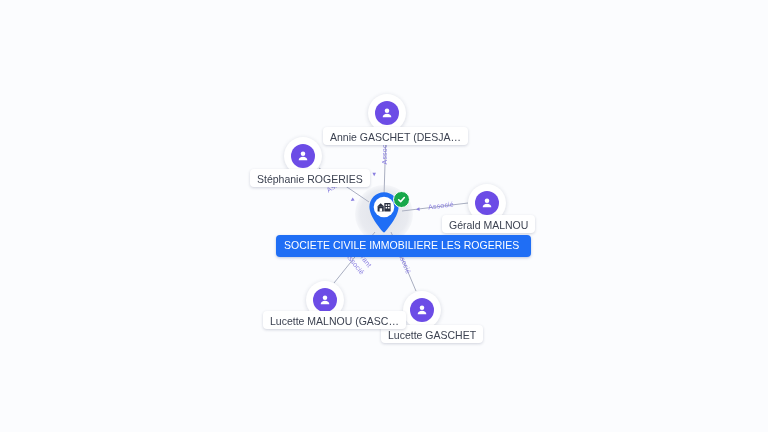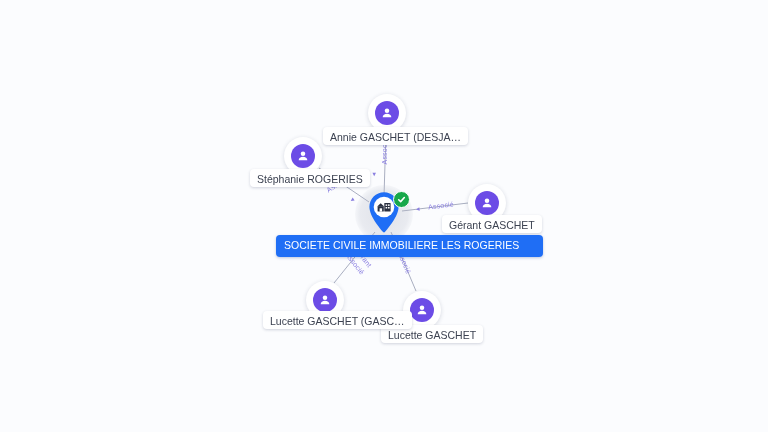--- a/index.html
+++ b/index.html
@@ -97,21 +97,21 @@
     box-shadow: 0 1px 3px rgba(40,50,90,0.20);
     white-space: nowrap;
     z-index: 8;
   }
   .company-label {
     position: absolute;
     background: #1f6ef5;
     color: #ffffff;
     font-size: 10.5px;
     line-height: 1;
-    padding: 5px 24px 6px 8px;
+    padding: 5px 12px 6px 8px;
     border-radius: 4px;
     white-space: nowrap;
     box-shadow: 0 1px 3px rgba(30,60,140,0.28);
     z-index: 10;
   }
 
   
   .edge-label {
     position: absolute;
     color: #8a7fe0;
@@ -188,41 +188,41 @@
   <div class="node-label" style="left:250px; top:169px;">Stéphanie ROGERIES</div>
 
   <div class="person-node" style="left:468px; top:184px;">
     <div class="person-disc">
       <svg width="14" height="14" viewBox="0 0 24 24" fill="#ffffff" aria-hidden="true">
         <circle cx="12" cy="8" r="3.9"></circle>
         <path d="M4.6 19.4c0-4.1 3.3-6.2 7.4-6.2s7.4 2.1 7.4 6.2z"></path>
       </svg>
     </div>
   </div>
-  <div class="node-label" style="left:442px; top:215px;">Gérant GASCHET</div>
+  <div class="node-label" style="left:442px; top:215px;">Gérald MALNOU</div>
 
   <div class="person-node" style="left:403px; top:291px;">
     <div class="person-disc">
       <svg width="14" height="14" viewBox="0 0 24 24" fill="#ffffff" aria-hidden="true">
         <circle cx="12" cy="8" r="3.9"></circle>
         <path d="M4.6 19.4c0-4.1 3.3-6.2 7.4-6.2s7.4 2.1 7.4 6.2z"></path>
       </svg>
     </div>
   </div>
   <div class="node-label" style="left:381px; top:325px;">Lucette GASCHET</div>
 
   <div class="person-node" style="left:306px; top:281px;">
     <div class="person-disc">
       <svg width="14" height="14" viewBox="0 0 24 24" fill="#ffffff" aria-hidden="true">
         <circle cx="12" cy="8" r="3.9"></circle>
         <path d="M4.6 19.4c0-4.1 3.3-6.2 7.4-6.2s7.4 2.1 7.4 6.2z"></path>
       </svg>
     </div>
   </div>
-  <div class="node-label" style="left:263px; top:311px;">Lucette GASCHET (GASC…</div>
+  <div class="node-label" style="left:263px; top:311px;">Lucette MALNOU (GASC…</div>
 
   <div class="company-node" style="left:355px; top:185px;">
     <div class="pin">
       <svg width="36" height="46" viewBox="0 0 36 46" xmlns="http://www.w3.org/2000/svg">
         <path d="M18 2.2C9.9 2.2 3.4 8.7 3.4 16.8c0 9.8 11.4 22.6 13.5 25.0a1.5 1.5 0 0 0 2.2 0c2.1-2.4 13.5-15.2 13.5-25.0C32.6 8.7 26.1 2.2 18 2.2z" fill="#1f6ef5"></path>
         <circle cx="18" cy="17" r="10.3" fill="#ffffff"></circle>
         <g fill="#2a3040">
           <rect x="18.3" y="13.0" width="6.3" height="8.6" rx="0.6"></rect>
           <rect x="11.6" y="16.3" width="6.2" height="5.3" rx="0.5"></rect>
           <path d="M11.2 16.6 14.7 13.2 18.2 16.6z"></path>

